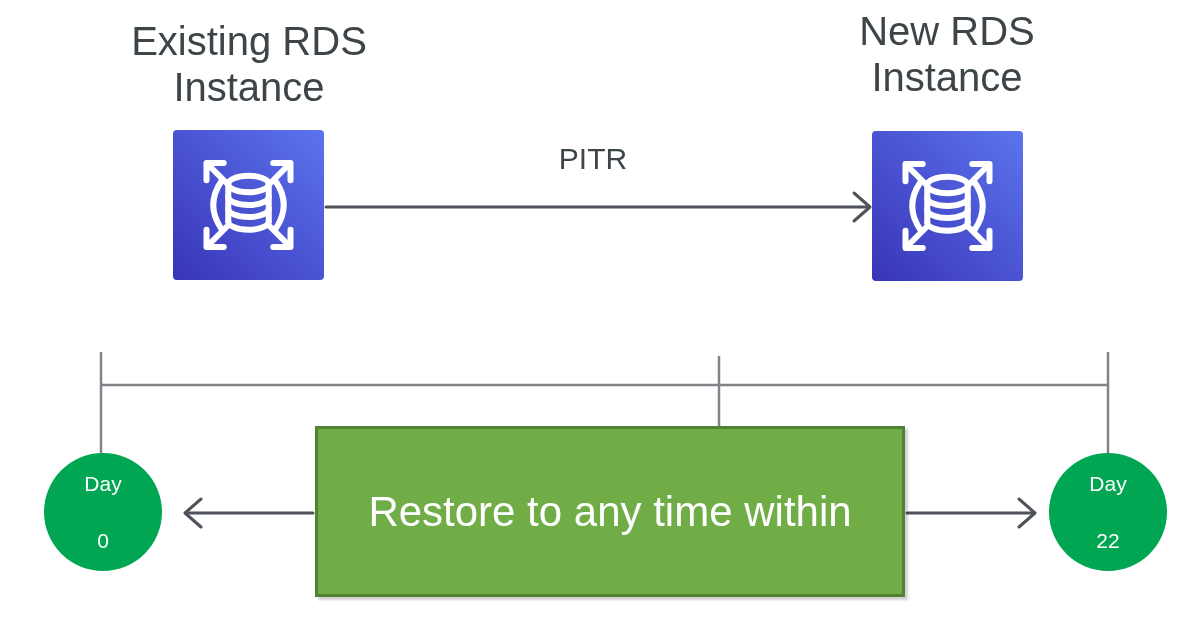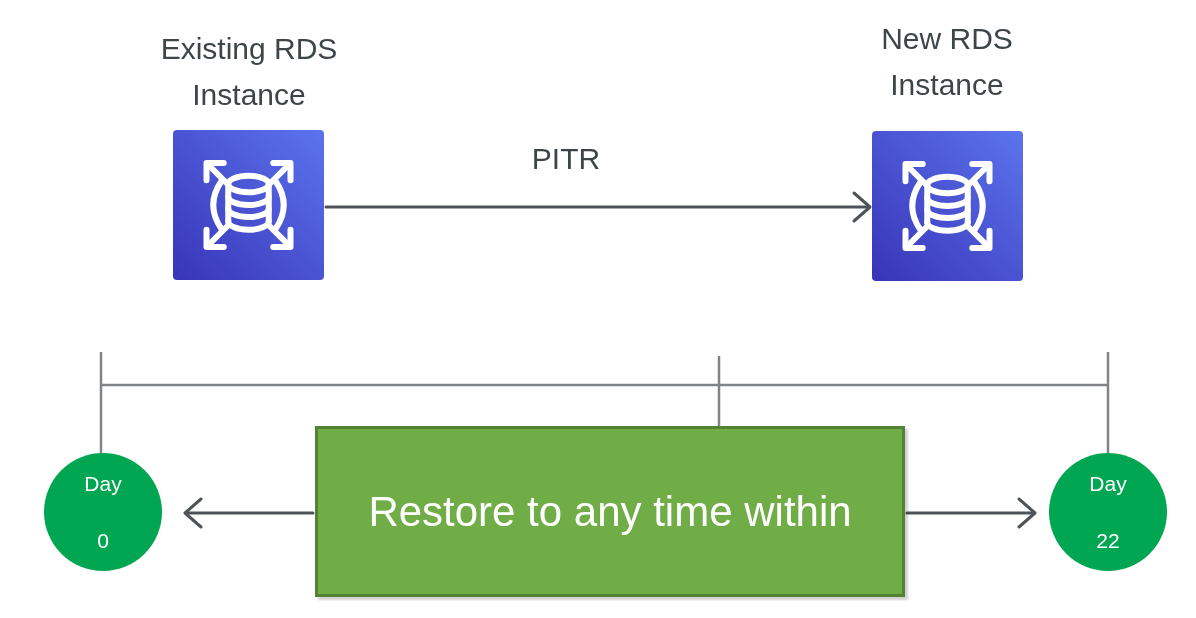--- a/index.html
+++ b/index.html
@@ -19,27 +19,27 @@
   *{box-sizing:border-box;margin:0;padding:0}
   html,body{background:#fff}
   .canvas{
     position:relative;width:1196px;height:618px;overflow:hidden;
     background:var(--background);
     font-family:"Liberation Sans", sans-serif;
   }
   .svg-layer{position:absolute;left:0;top:0;width:1196px;height:618px}
   .node-label{
     position:absolute;text-align:center;
-    color:var(--heading-text);font-size:30px;line-height:46px;margin-top:8px;
+    color:var(--heading-text);font-size:40px;line-height:46px;
   }
   .node-label span{display:block}
   #existing-label{left:99px;top:18px;width:300px}
   #new-label{left:797px;top:8px;width:300px}
   .pitr-label{
-    position:absolute;left:466px;top:142px;width:200px;text-align:center;
+    position:absolute;left:493px;top:142px;width:200px;text-align:center;
     color:var(--heading-text);font-size:30px;
   }
   .rds-icon{
     position:absolute;width:151px;height:150px;border-radius:4px;
     background:linear-gradient(45deg,var(--rds-gradient-dark),var(--rds-gradient-light));
   }
   #rds-existing{left:173px;top:130px}
   #rds-new{left:872px;top:131px}
   .rds-icon svg{width:100%;height:100%;display:block}
   .restore-box{

